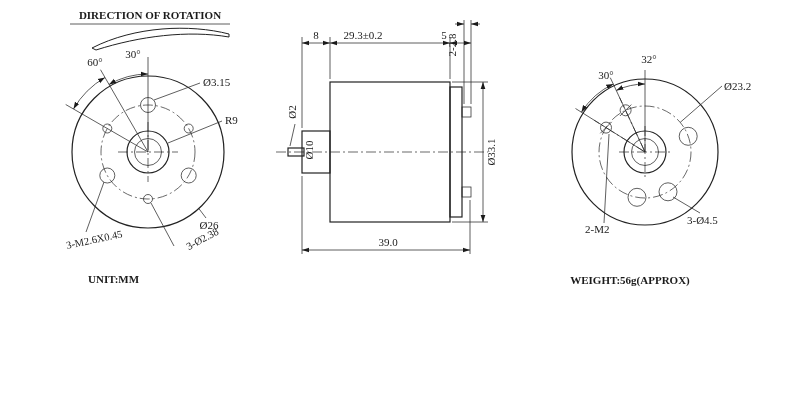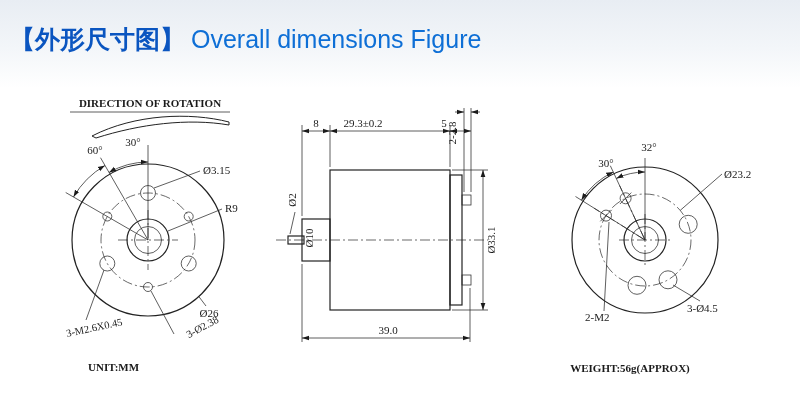--- a/index.html
+++ b/index.html
@@ -16,23 +16,20 @@
   svg text.sm{font-size:10.5px;}
   .outline{fill:none;stroke:#222222;stroke-width:1.2;}
   .thin{fill:none;stroke:#2a2a2a;stroke-width:0.75;}
   .cl{fill:none;stroke:#2a2a2a;stroke-width:0.7;stroke-dasharray:10 3 2 3;}
 </style>
 </head>
 <body>
 
 <div class="page">
 
-  <header class="banner">
-    <h1 class="title"><span class="cn">【外形尺寸图】</span><span class="en">Overall dimensions Figure</span></h1>
-  </header>
 
   <svg width="800" height="328" viewBox="0 0 800 328">
     <defs>
       <marker id="arw" viewBox="0 0 10 10" refX="9.5" refY="5" markerWidth="10" markerHeight="10" orient="auto-start-reverse">
         <path d="M0,1.8 L9.5,5 L0,8.2 Z" fill="#1b1b1b"></path>
       </marker>
     </defs>
 
     <g>
       <text class="b" x="150" y="19" text-anchor="middle">DIRECTION OF ROTATION</text>

